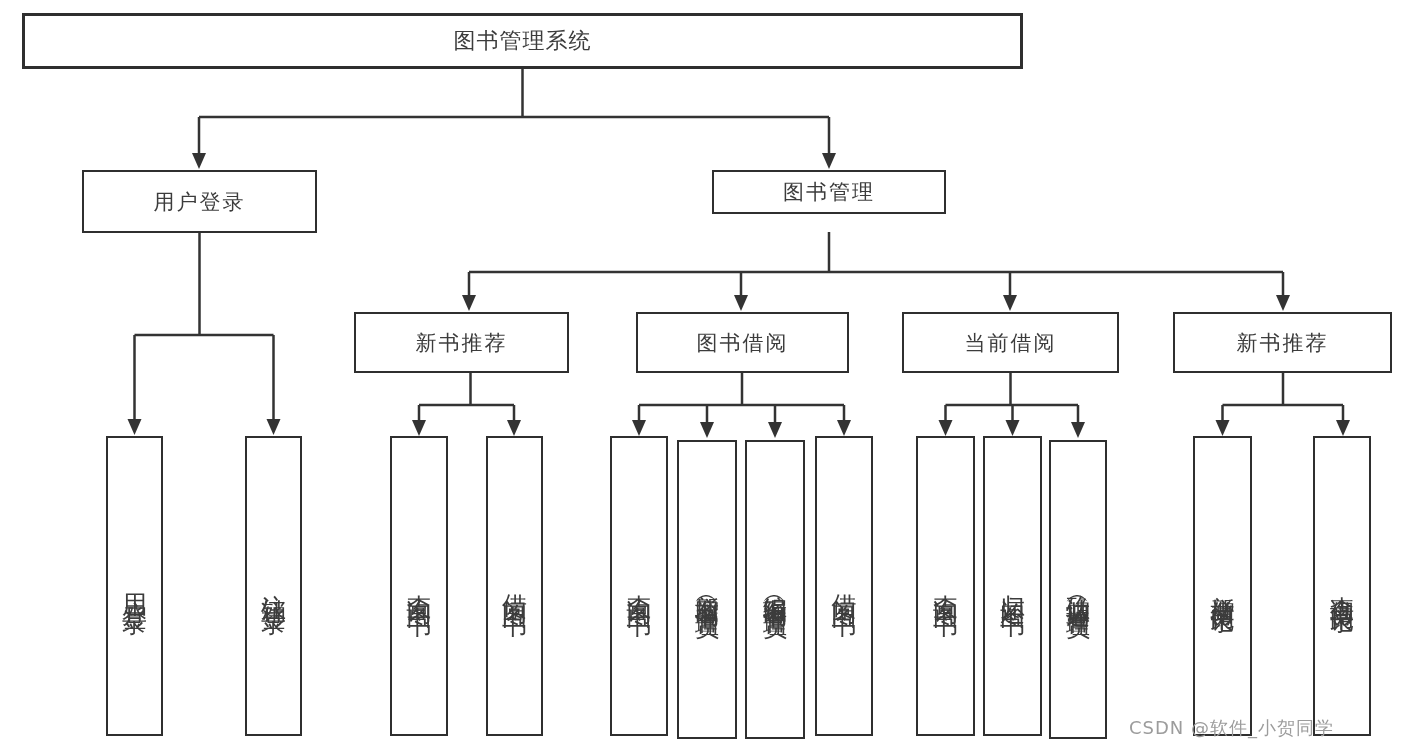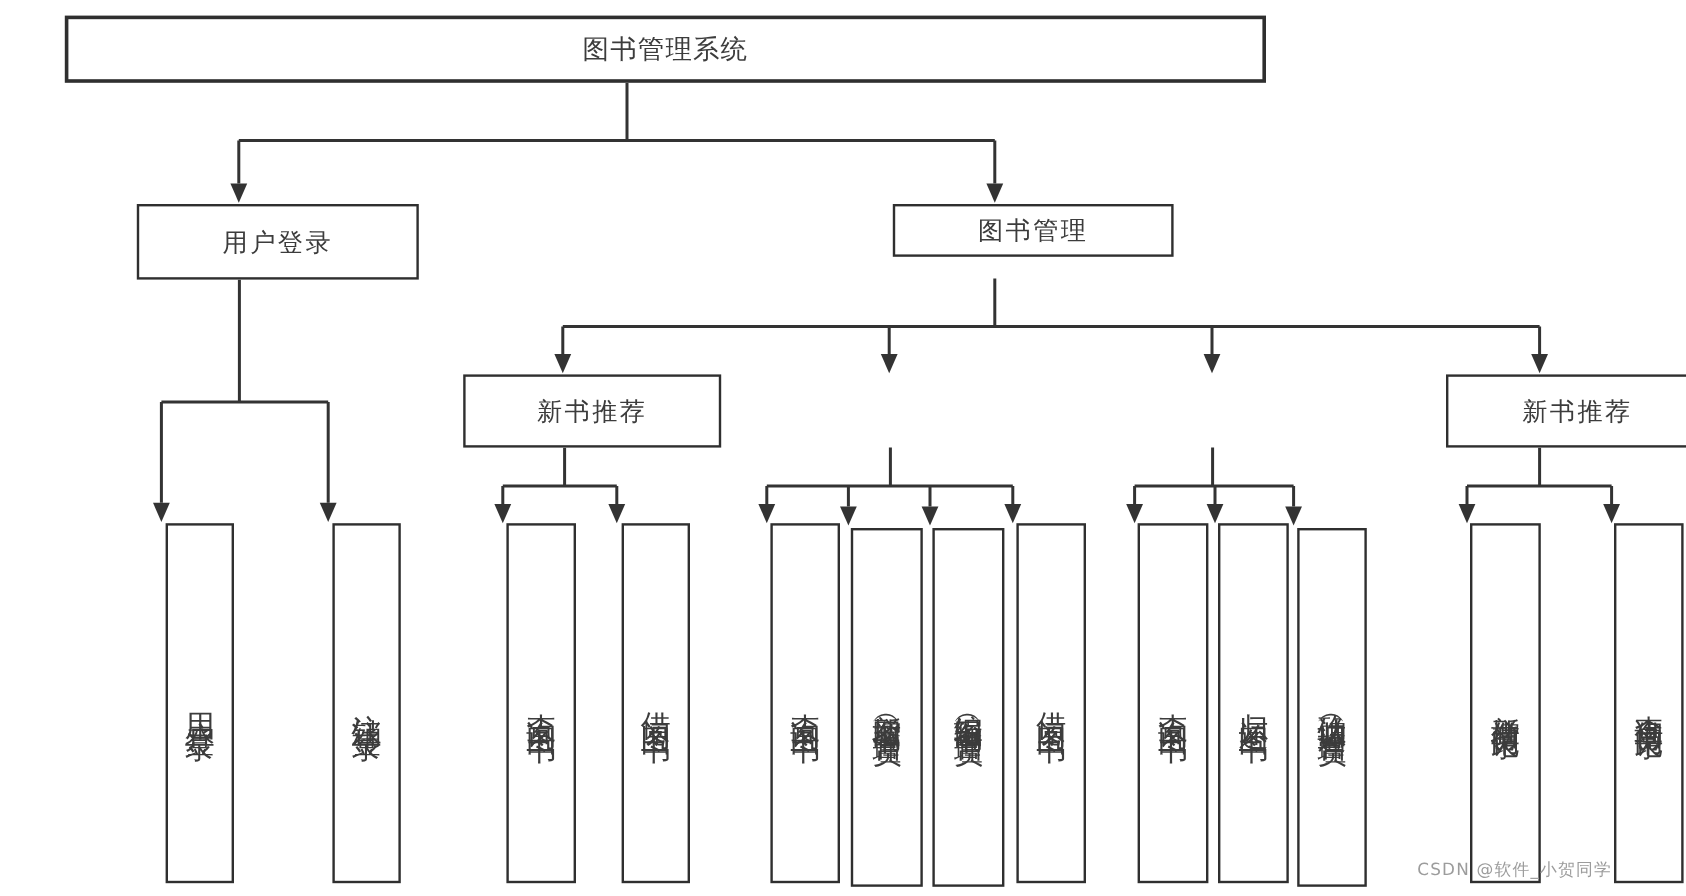--- a/index.html
+++ b/index.html
@@ -6,32 +6,31 @@
   .canvas{
     position:relative;width:1405px;height:747px;background:#ffffff;
     font-family:"DejaVu Sans","Liberation Sans",sans-serif;overflow:hidden;
   }
   .connectors{position:absolute;left:0;top:0;}
   .node{
     position:absolute;box-sizing:border-box;background:#ffffff;
     border:2.5px solid #2f2f2f;color:#3c3c3c;
     display:flex;align-items:center;justify-content:center;
     text-align:center;
-    margin-left:32px;
   }
   .node.root{border-width:3px;font-size:22px;letter-spacing:1px;}
   .node.h{font-size:21px;letter-spacing:2px;}
   .node.v span{
     writing-mode:vertical-rl;text-orientation:upright;
     font-size:25px;letter-spacing:6px;line-height:1;
   }
   .node.v.long span{font-size:24px;letter-spacing:3px;}
   .watermark{
-    position:absolute;left:1181px;top:716px;width:224px;
-    color:#9c9c9c;font-size:14px;letter-spacing:1px;white-space:nowrap;
+    position:absolute;left:1129px;top:716px;width:224px;
+    color:#9c9c9c;font-size:18px;letter-spacing:1px;white-space:nowrap;
     z-index:5;
   }
 </style>
 </head>
 <body>
 
 <div class="canvas">
 
   <svg class="connectors" width="1405" height="747" viewBox="0 0 1405 747" fill="none" stroke="#333333" stroke-width="2.5">
 
@@ -90,20 +89,26 @@
   <div class="node h" style="left:82px;top:170px;width:235px;height:63px">
     <span>用户登录</span>
   </div>
   <div class="node h" style="left:712px;top:170px;width:234px;height:44px">
     <span>图书管理</span>
   </div>
 
   <div class="node h" style="left:354px;top:312px;width:215px;height:61px">
     <span>新书推荐</span>
   </div>
+  <div class="node h" style="left:636px;top:312px;width:213px;height:61px">
+    <span>图书借阅</span>
+  </div>
+  <div class="node h" style="left:902px;top:312px;width:217px;height:61px">
+    <span>当前借阅</span>
+  </div>
   <div class="node h" style="left:1173px;top:312px;width:219px;height:61px">
     <span>新书推荐</span>
   </div>
 
   <div class="node v" style="left:106px;top:436px;width:57px;height:300px">
     <span>用户登录</span>
   </div>
   <div class="node v" style="left:245px;top:436px;width:57px;height:300px">
     <span>注销登录</span>
   </div>

